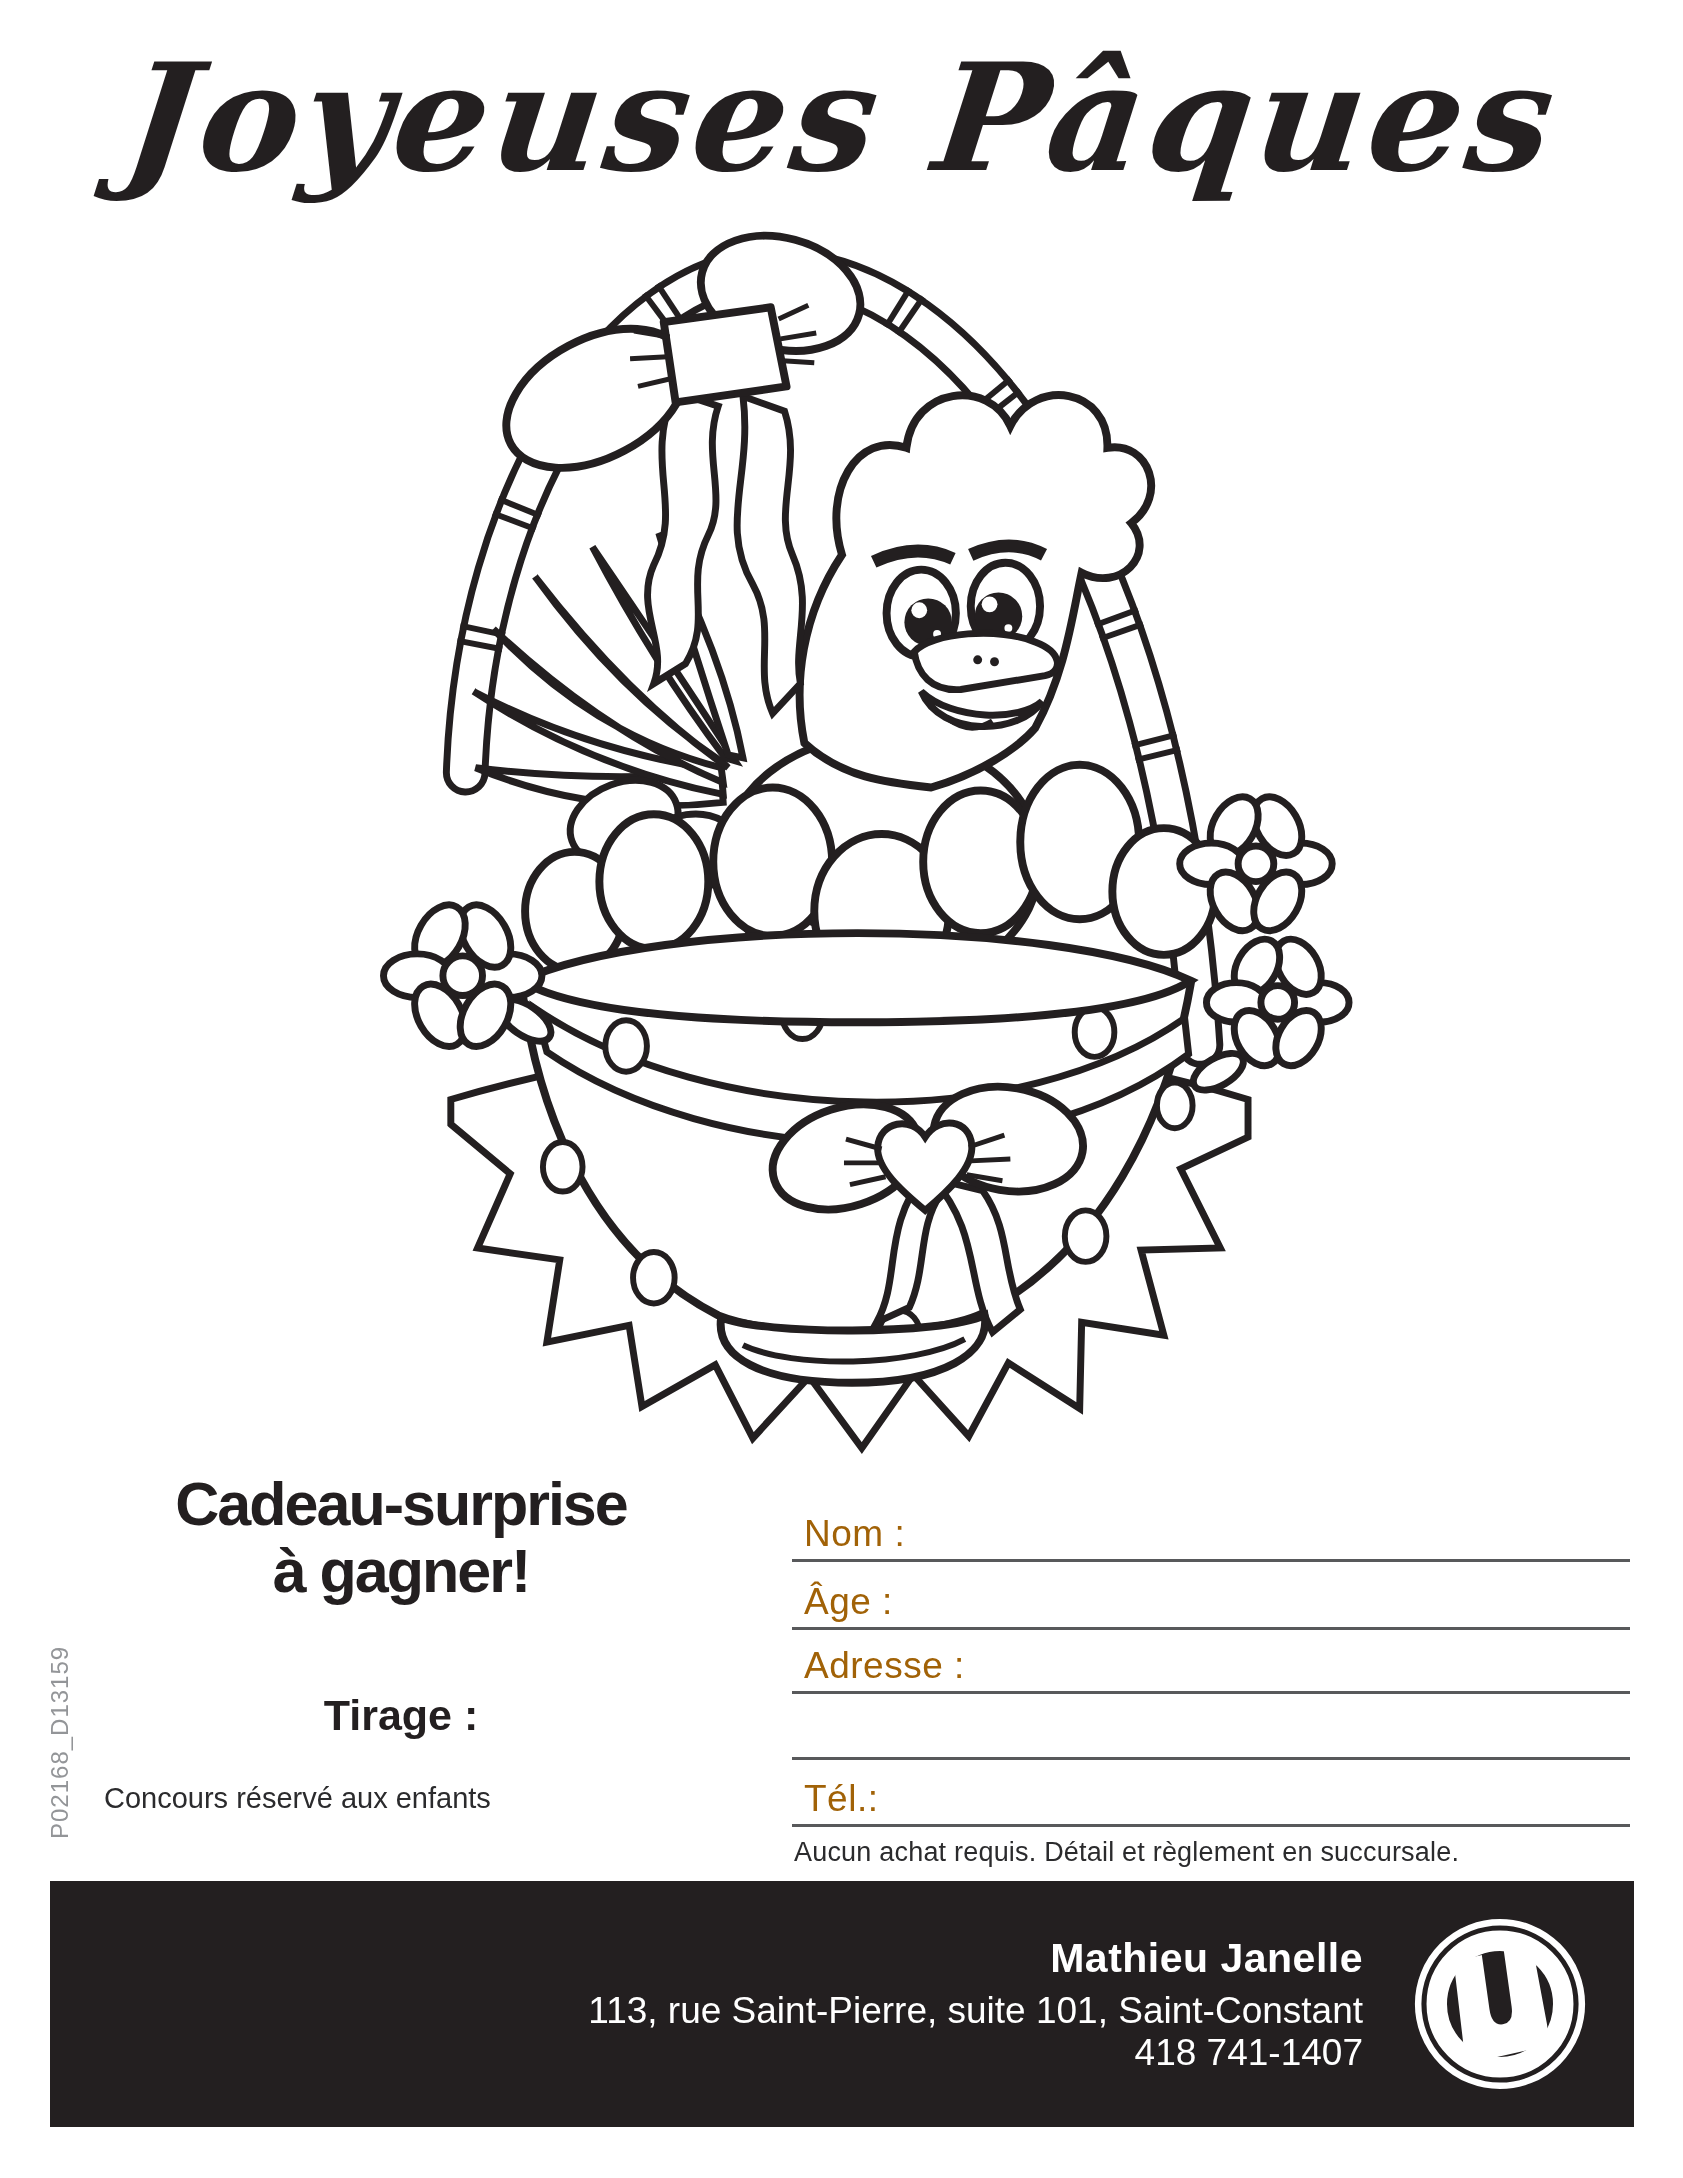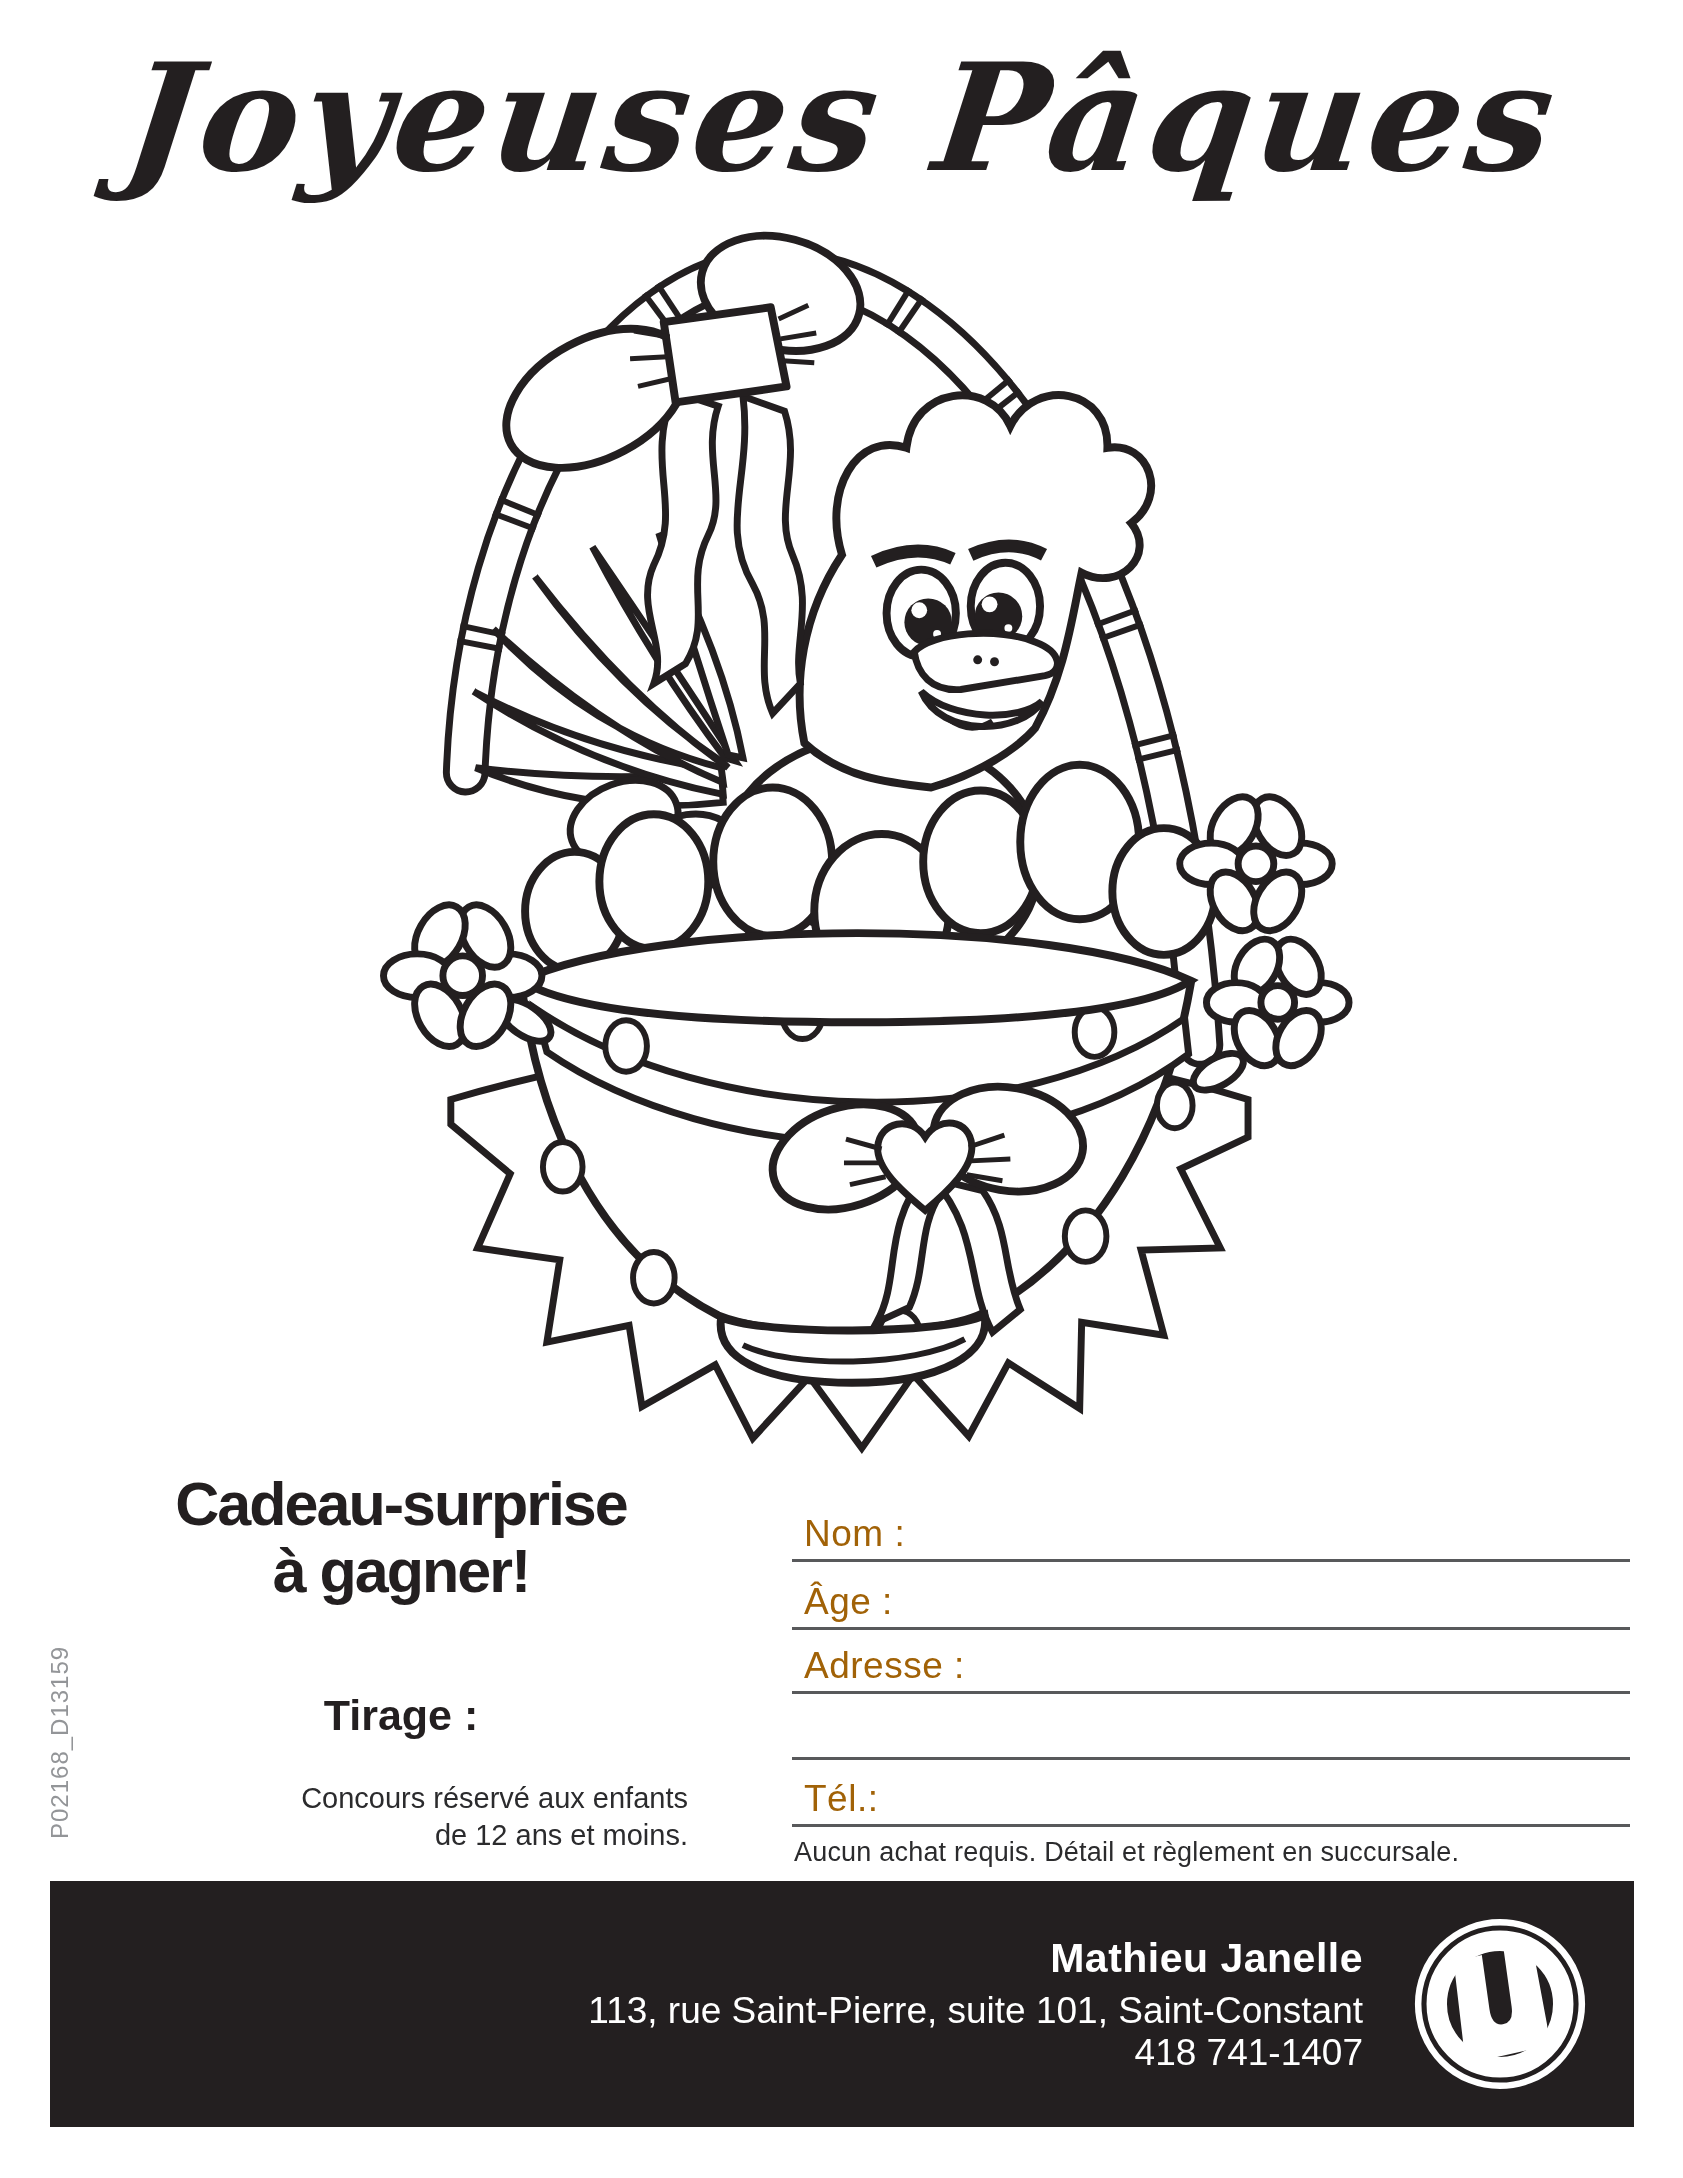--- a/index.html
+++ b/index.html
@@ -23,21 +23,21 @@
   
   .headline{
     left:119px;top:1471px;width:564px;text-align:center;
     font-weight:bold;font-size:61px;line-height:67px;letter-spacing:-2px;
   }
   .tirage{
     left:119px;top:1691px;width:564px;text-align:center;
     font-weight:bold;font-size:43px;letter-spacing:0px;
   }
   .eligibility{
-    left:124px;top:1780px;width:564px;text-align:right;
+    left:104px;top:1780px;width:564px;text-align:left;
     font-size:29px;line-height:37px;font-weight:normal;color:#2b2b2d;
   }
   
   .field{
     position:absolute;left:792px;width:838px;height:46px;
     border-bottom:3px solid #58595b;box-sizing:border-box;
   }
   .field .lbl{
     font-size:37px;color:#a16207;letter-spacing:0.5px;font-weight:normal;
     position:absolute;left:12px;bottom:4px;white-space:nowrap;
@@ -255,21 +255,20 @@
   </svg>
 </figure>
 
 <div class="abs headline">
   <div>Cadeau-surprise</div>
   <div>à gagner!</div>
 </div>
 <div class="abs tirage">Tirage :</div>
 <div class="abs eligibility">
   <div>Concours réservé aux enfants</div>
-  <div>de 12 ans et moins.</div>
 </div>
 
 <div>
   <div class="field" style="top:1516px">
     <span class="lbl">Nom :</span>
   </div>
   <div class="field" style="top:1584px">
     <span class="lbl">Âge :</span>
   </div>
   <div class="field" style="top:1648px">

